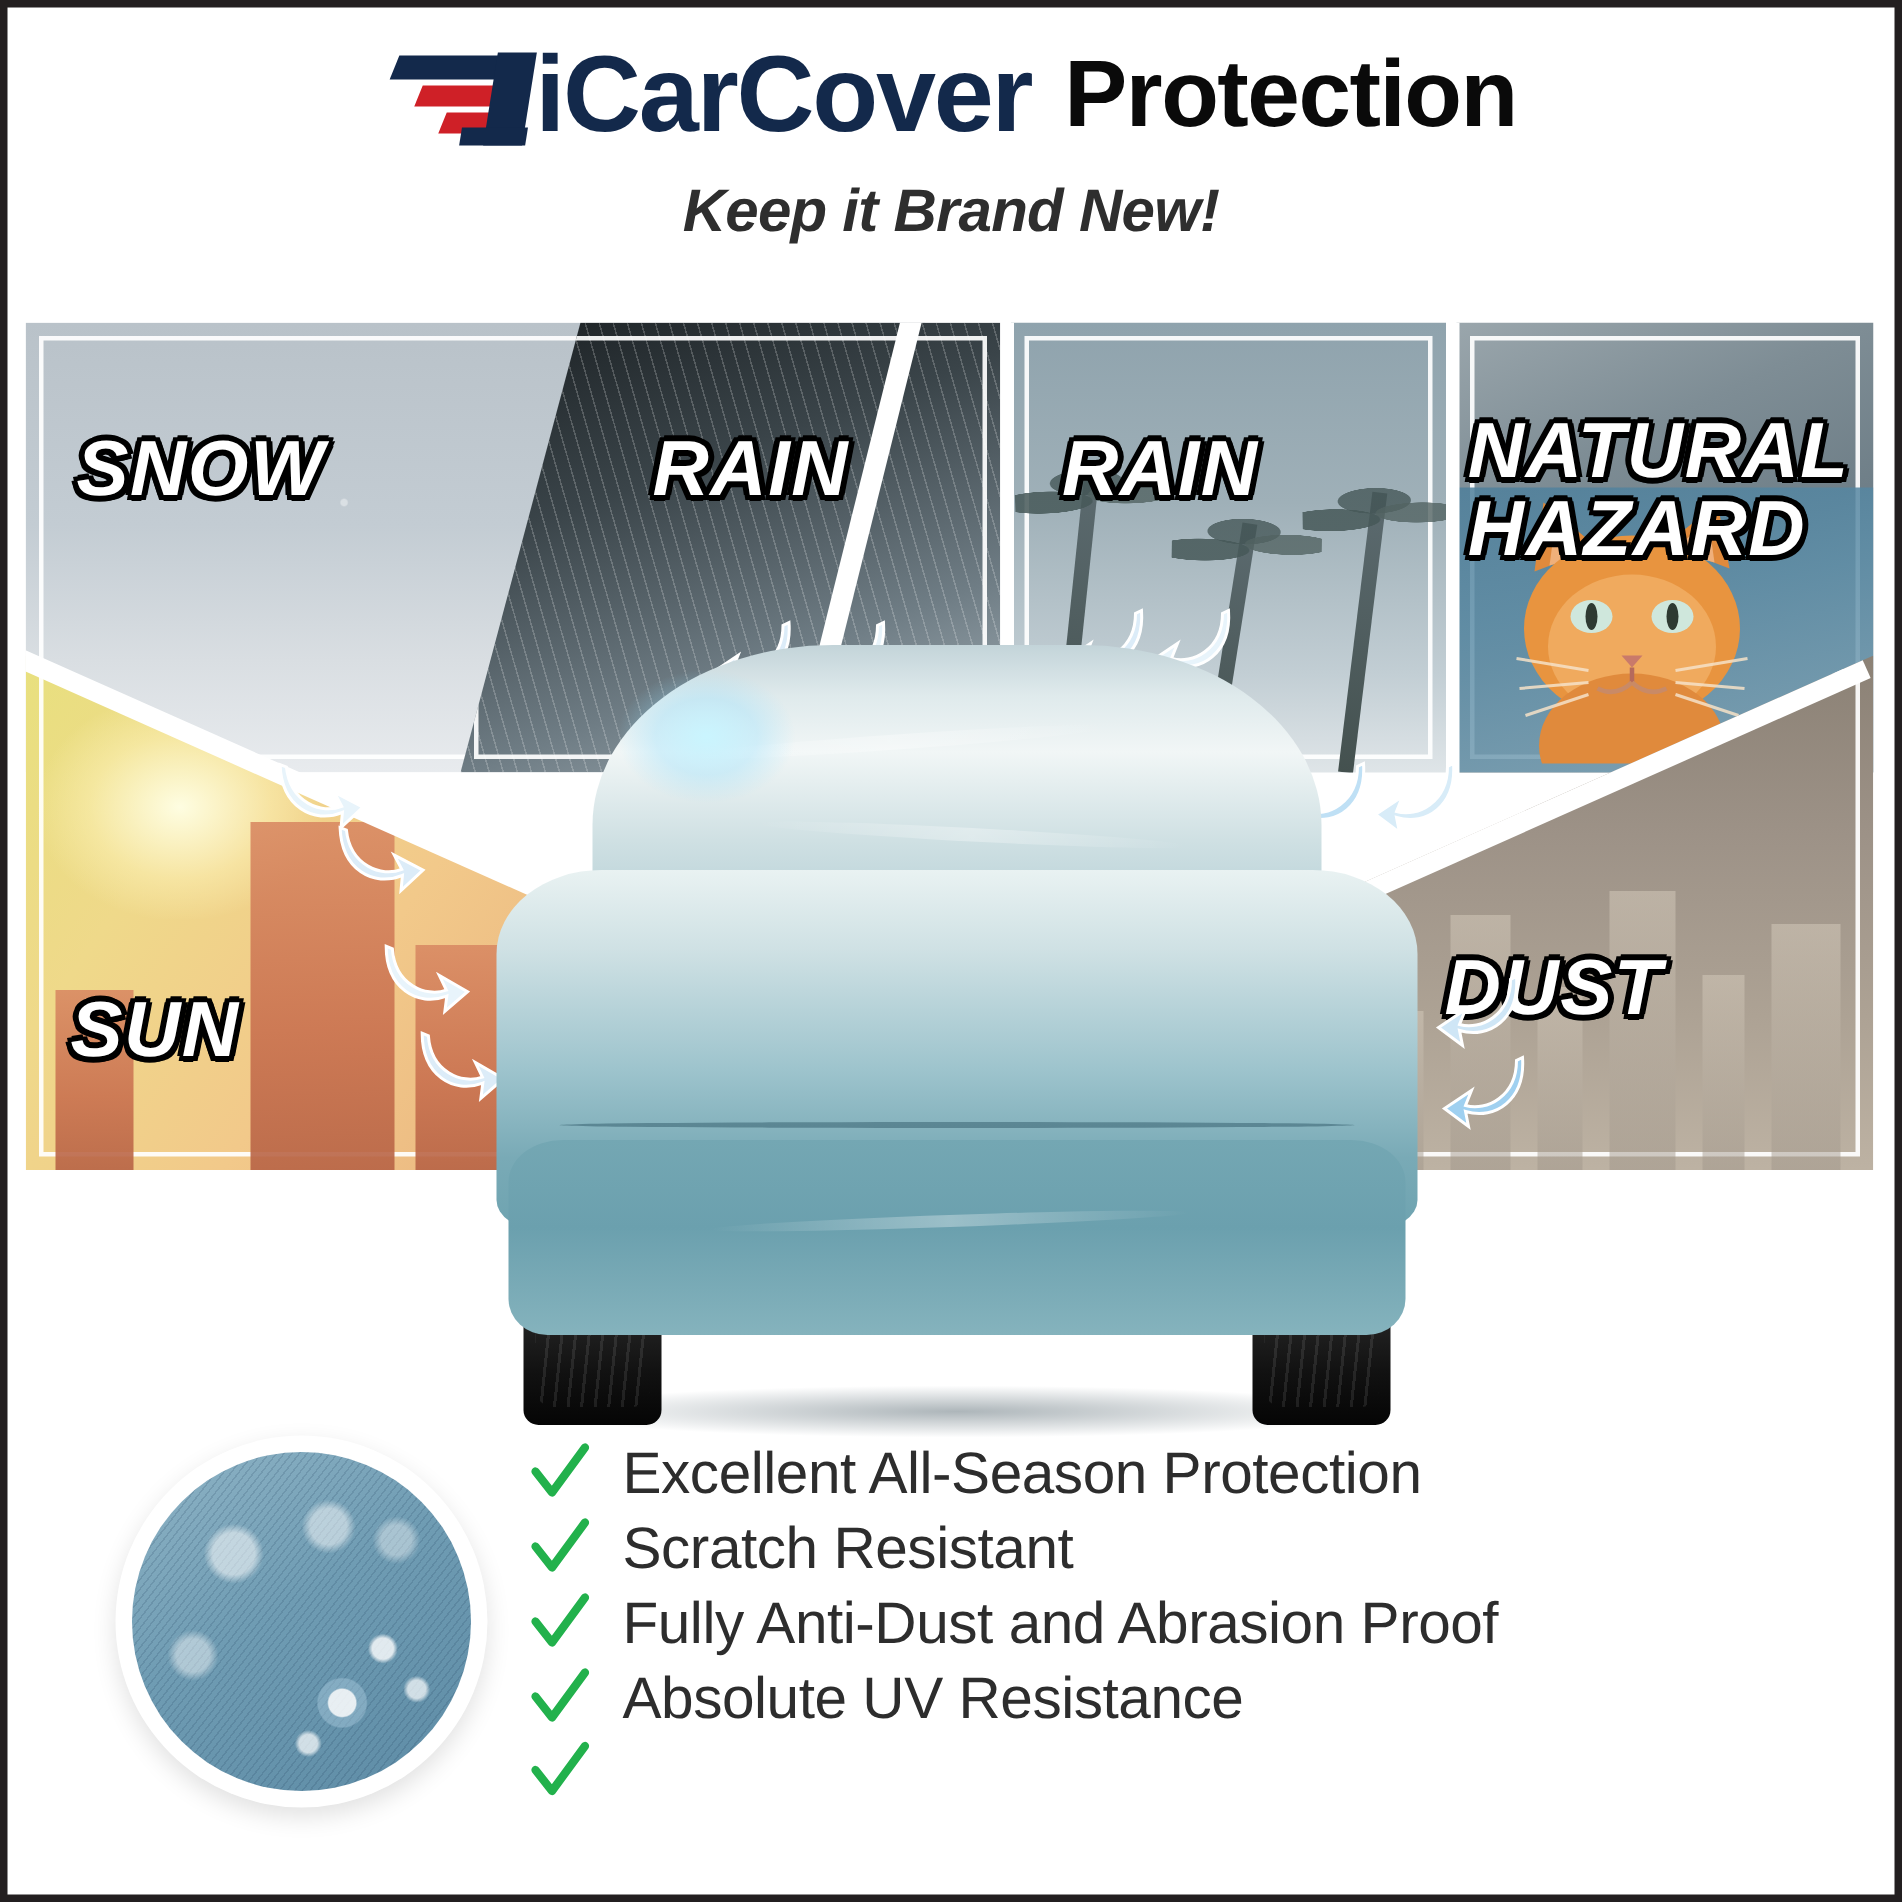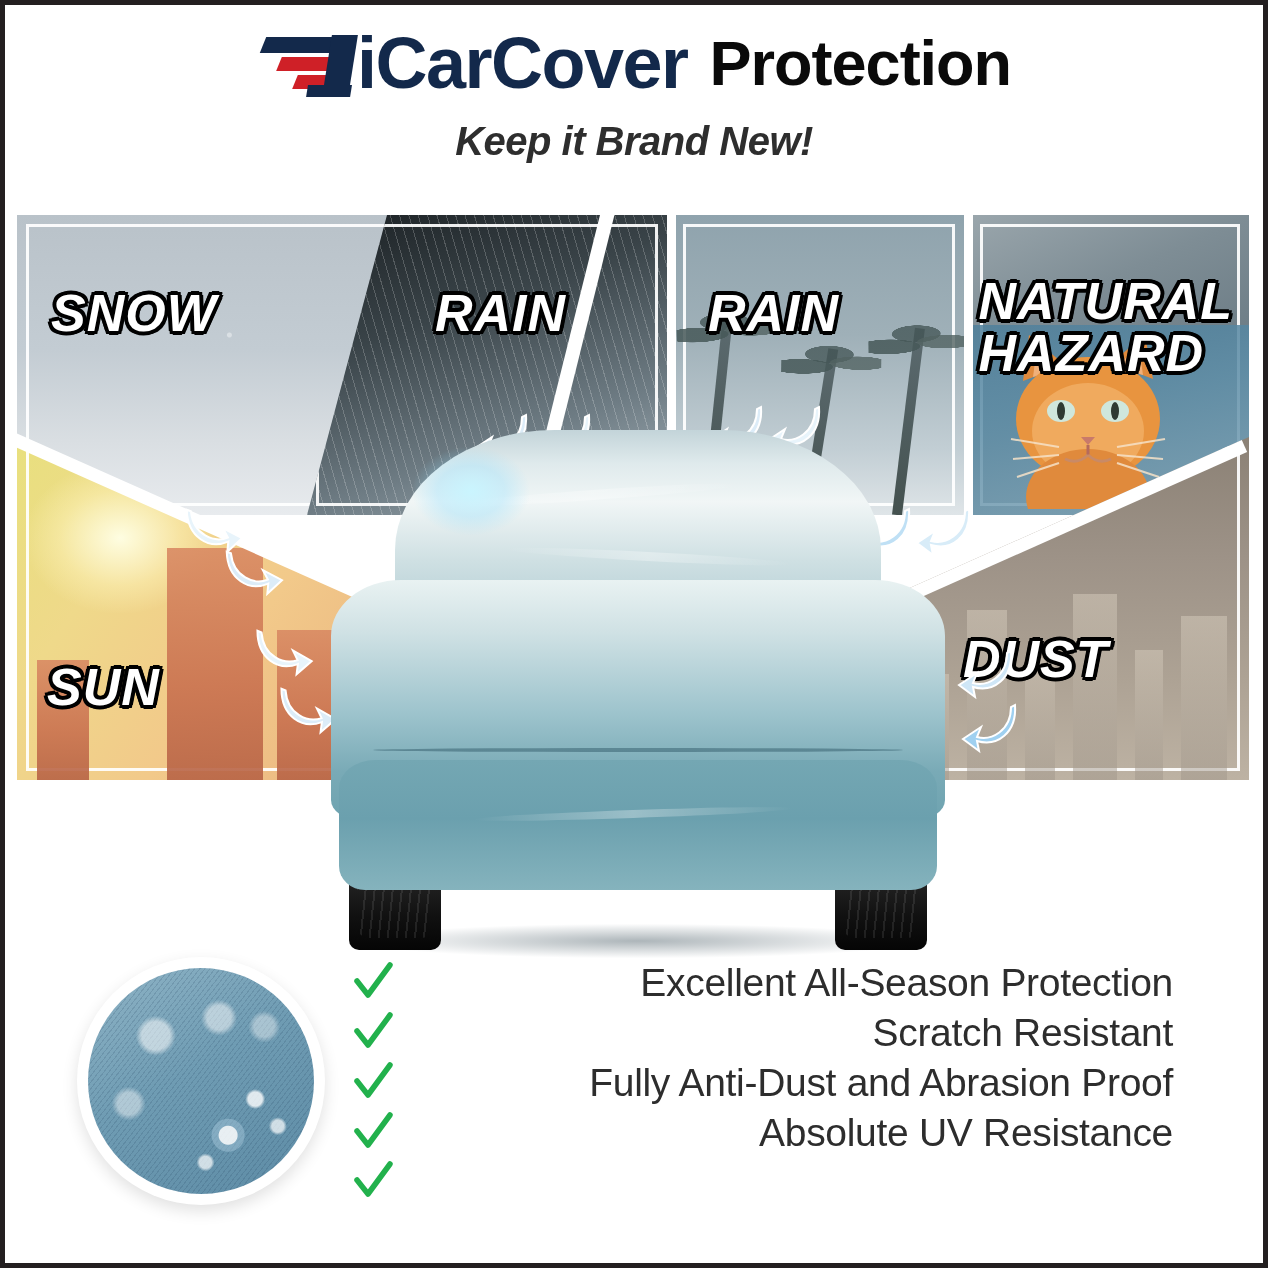--- a/index.html
+++ b/index.html
@@ -289,21 +289,20 @@
     overflow: hidden;
   }
   #features {
     position: absolute; left: 348px; top: 955px;
     width: 820px;
   }
   .feature-row {
     display: flex; align-items: center;
     gap: 22px;
     margin-bottom: 4px;
-    justify-content: space-between;
   }
   .check-icon { flex: 0 0 auto; width: 40px; height: 44px; }
   .check-icon svg { width: 100%; height: 100%; display: block; }
   .feature-text {
     font-size: 39px; color: #2d2d2d; line-height: 1.18;
     letter-spacing: -0.3px;
     white-space: nowrap;
   }
 </style>
 </head>

